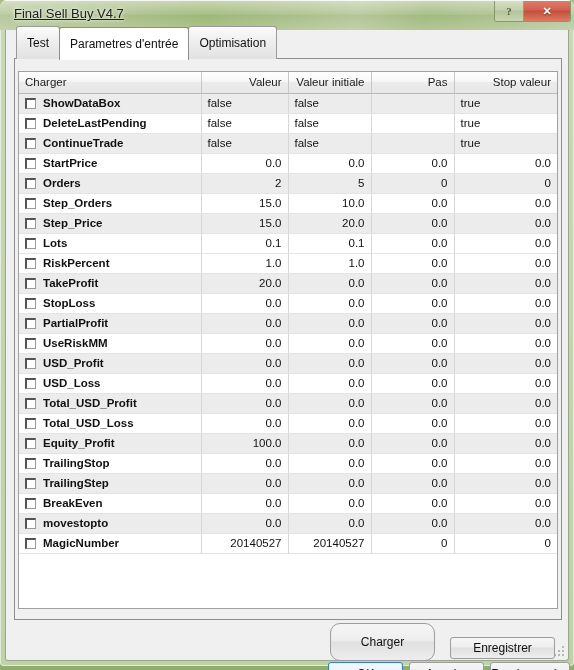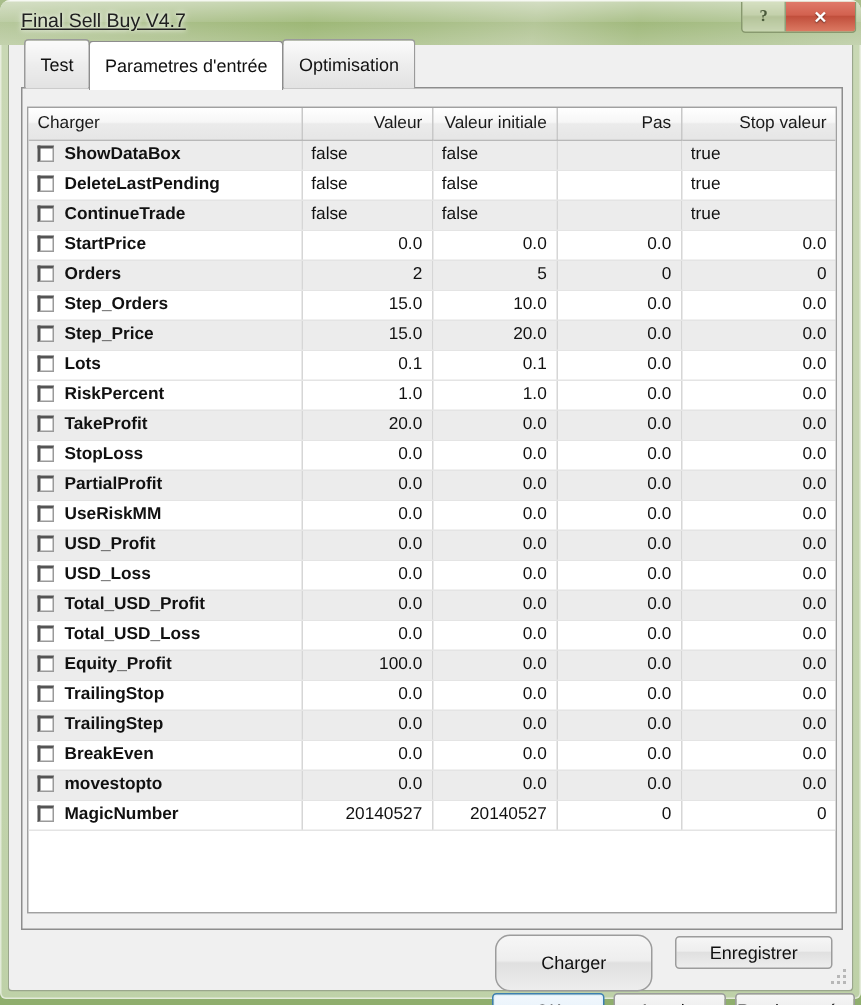--- a/index.html
+++ b/index.html
@@ -221,21 +221,21 @@
 
   #charger-btn {
     position: absolute;
     left: 324px; top: 593px;
     width: 105px; height: 38px;
     z-index: 3;
     border-radius: 10px;
   }
   #enregistrer-btn {
     position: absolute;
-    left: 444px; top: 594px;
+    left: 444px; top: 607px;
     width: 105px; height: 22px;
     z-index: 3;
   }
   #ok-btn {
     position: absolute;
     left: 322px; top: 632px;
     width: 75px; height: 23px;
   }
   #annuler-btn {
     position: absolute;

